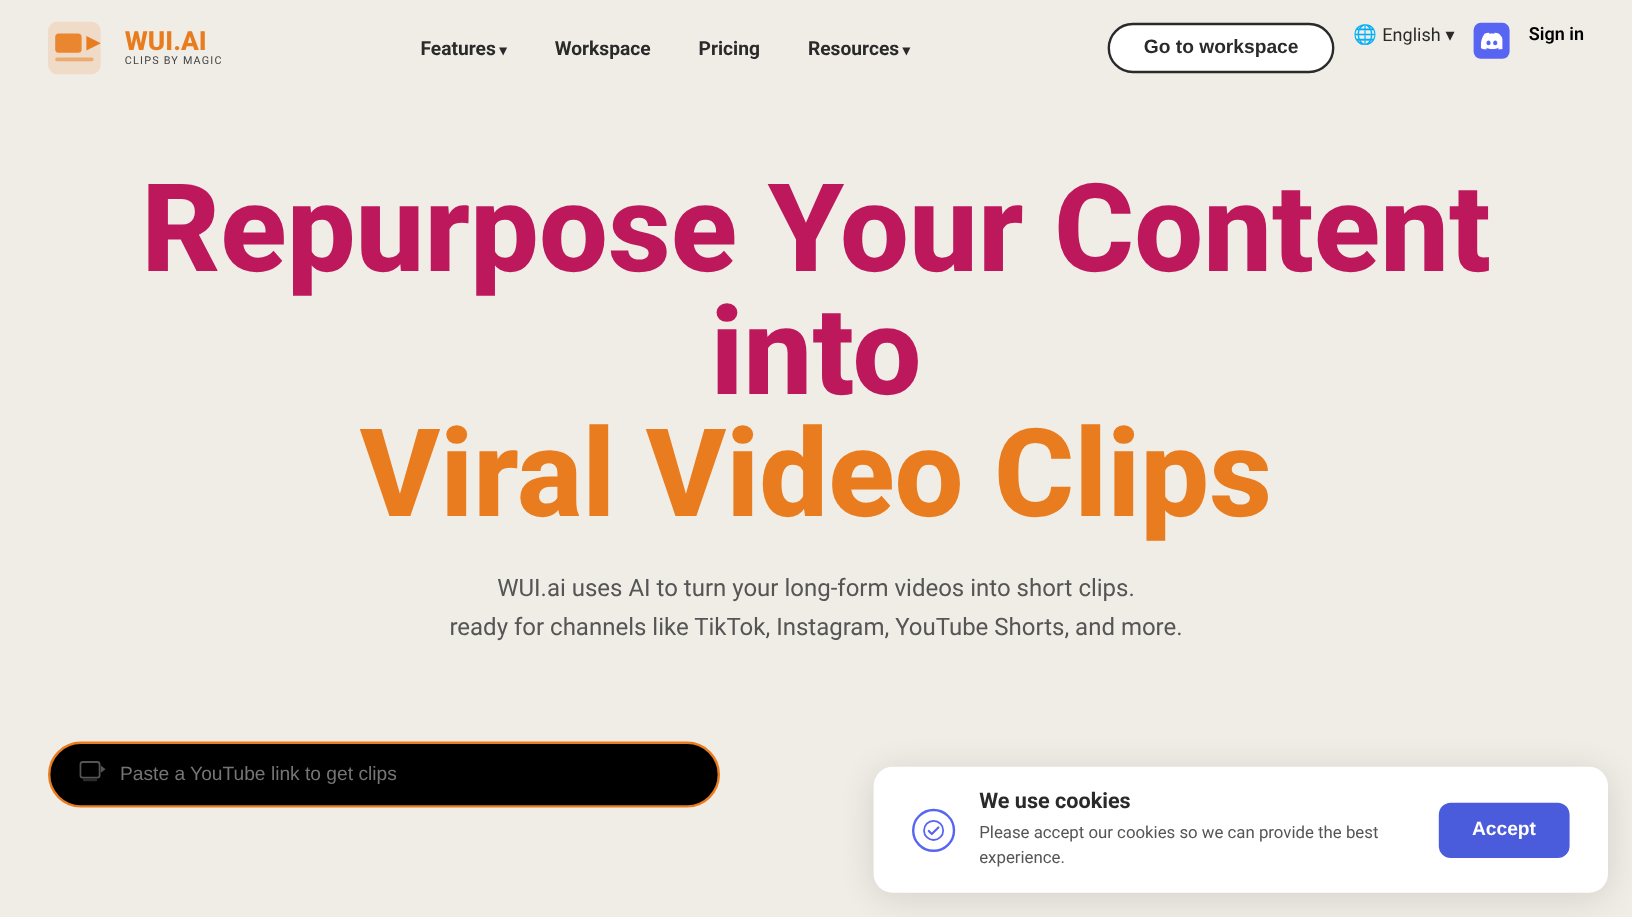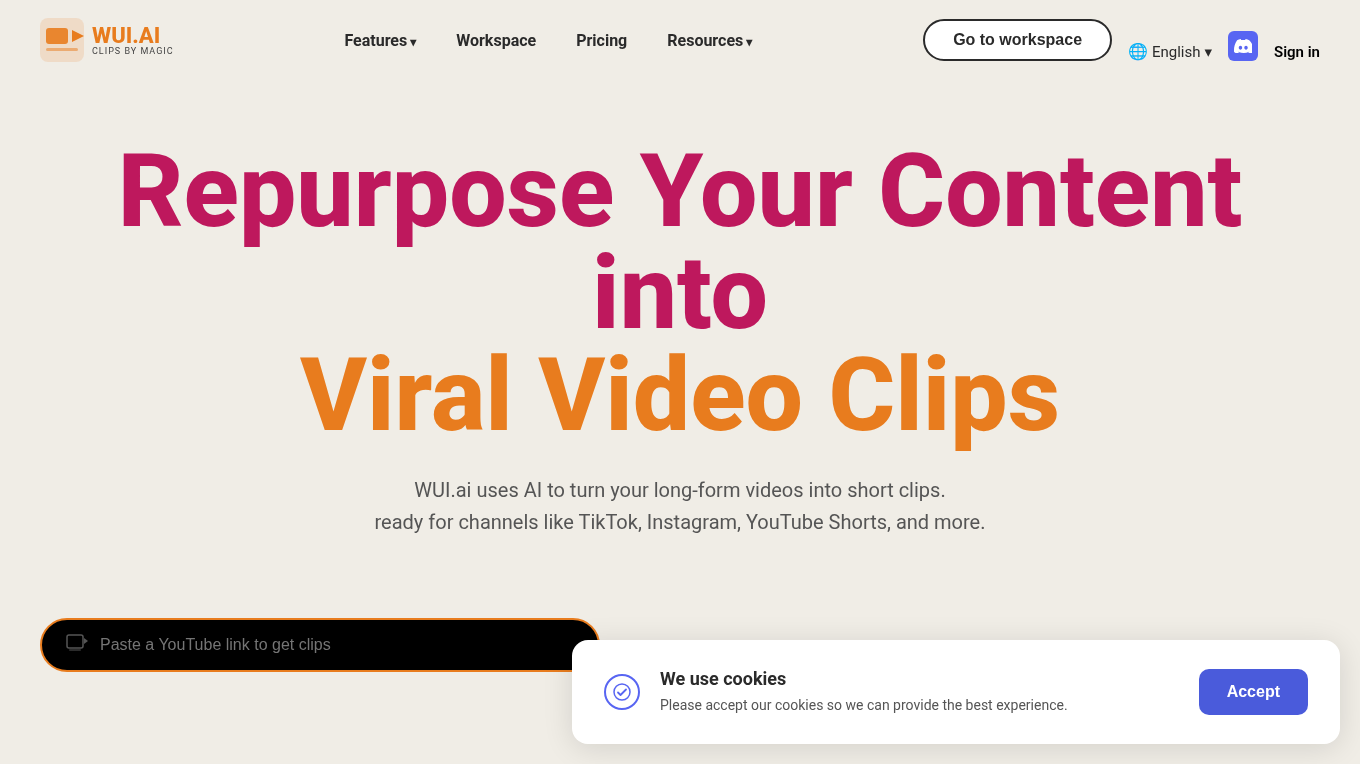--- a/index.html
+++ b/index.html
@@ -24,21 +24,21 @@
       padding: 0 40px;
       height: 80px;
       background-color: #f0ede6;
       position: relative;
       z-index: 10;
     }
 
     .nav-logo {
       display: flex;
       align-items: center;
-      gap: 8px;
+      gap: 20px;
       text-decoration: none;
     }
 
     .logo-icon {
       width: 44px;
       height: 44px;
     }
 
     .logo-text {
       display: flex;
@@ -73,21 +73,21 @@
       font-weight: 700;
     }
 
     .nav-links li a.has-arrow::after {
       content: ' ▾';
       font-size: 12px;
     }
 
     .nav-right {
       display: flex;
-      align-items: flex-end;
+      align-items: flex-start;
       gap: 16px;
     }
 
     .btn-go-workspace {
       background: white;
       border: 2px solid #2a2a2a;
       border-radius: 50px;
       padding: 10px 28px;
       font-size: 16px;
       font-weight: 600;
@@ -196,22 +196,22 @@
       width: 100%;
     }
 
     
     .cookie-banner {
       position: fixed;
       bottom: 20px;
       right: 20px;
       background: white;
       border-radius: 16px;
-      padding: 28px 32px;
-      width: 768px;
+      padding: 18px 32px;
+      width: 612px;
       box-shadow: 0 4px 30px rgba(0,0,0,0.12);
       display: flex;
       align-items: center;
       gap: 20px;
       z-index: 1000;
     }
 
     .cookie-check-icon {
       width: 36px;
       height: 36px;

